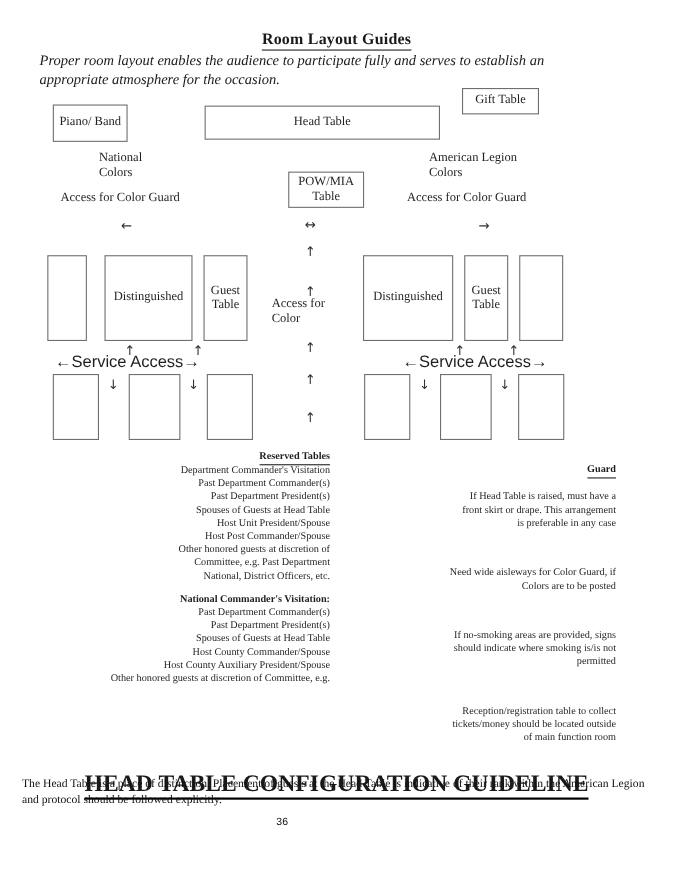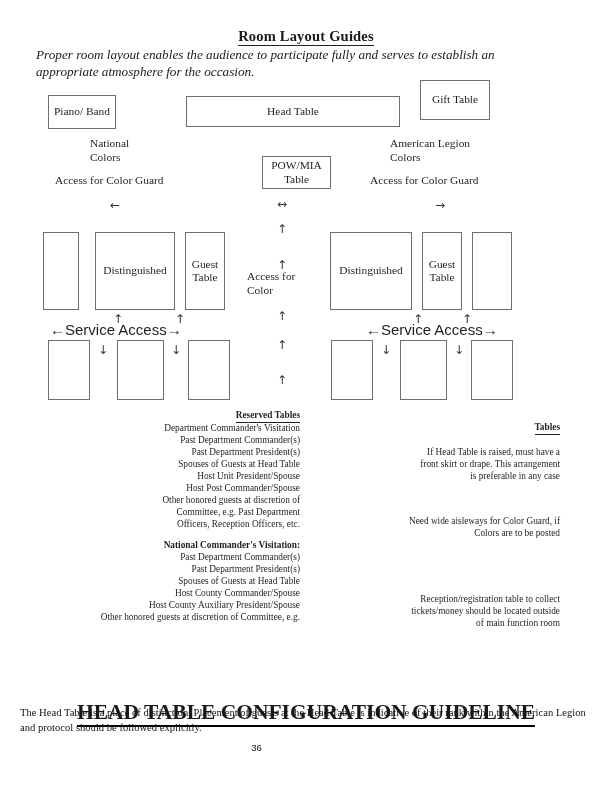--- a/index.html
+++ b/index.html
@@ -175,21 +175,21 @@
 
     <div class="tbox" style="left:48px; top:95px; width:68px; height:34px; justify-content:flex-start; text-align:left; padding-left:5px;">
       <span>Piano/
 Band</span>
     </div>
 
     <div class="tbox" style="left:186px; top:96px; width:214px; height:31px;">
       <span>Head Table</span>
     </div>
 
-    <div class="tbox" style="left:420px; top:80px; width:70px; height:40px;">
+    <div class="tbox" style="left:420px; top:80px; width:70px; height:24px;">
       <span>Gift Table</span>
     </div>
 
     <div class="tbox" style="left:262px; top:156px; width:69px; height:33px;">
       <span>POW/MIA
 Table</span>
     </div>
 
     <div class="lbl" style="left:90px; top:137px; width:100px;">National
 Colors</div>
@@ -273,40 +273,43 @@
   <div class="col-block" style="left:38px; top:410px; width:262px;">
     <p><span class="hd ul">Reserved Tables</span></p>
     <p>Department Commander's Visitation</p>
     <p>Past Department Commander(s)</p>
     <p>Past Department President(s)</p>
     <p>Spouses of Guests at Head Table</p>
     <p>Host Unit President/Spouse</p>
     <p>Host Post Commander/Spouse</p>
     <p>Other honored guests at discretion of</p>
     <p>Committee, e.g. Past Department</p>
-    <p>Officers, Reception Officers, etc.</p>
+    <p>National, District Officers, etc.</p>
     <div class="gap"></div>
     <p><span class="hd">National Commander's Visitation:</span></p>
     <p>Past Department Commander(s)</p>
     <p>Past Department President(s)</p>
     <p>Spouses of Guests at Head Table</p>
     <p>Host County Commander/Spouse</p>
     <p>Host County Auxiliary President/Spouse</p>
     <p>Other honored guests at discretion of Committee, e.g.</p>
   </div>
 
   <div class="col-block" style="left:310px; top:410px; width:250px; white-space:pre-line;">
-    <p><span class="hd ul">Tables</span></p>
+    <p><span class="hd ul">Guard</span></p>
     <p>If Head Table is raised, must have a
 front skirt or drape. This arrangement
 is preferable in any case</p>
     <div class="gap"></div>
     <p>Need wide aisleways for Color Guard, if
 Colors are to be posted</p>
     <div class="gap"></div>
+    <p>If no-smoking areas are provided, signs
+should indicate where smoking is/is not
+permitted</p>
     <div class="gap"></div>
     <p>Reception/registration table to collect
 tickets/money should be located outside
 of main function room</p>
     <div class="gap"></div>
   </div>
 
   <div class="bottom-title">
     <span>HEAD TABLE CONFIGURATION GUIDELINE</span>
   </div>

